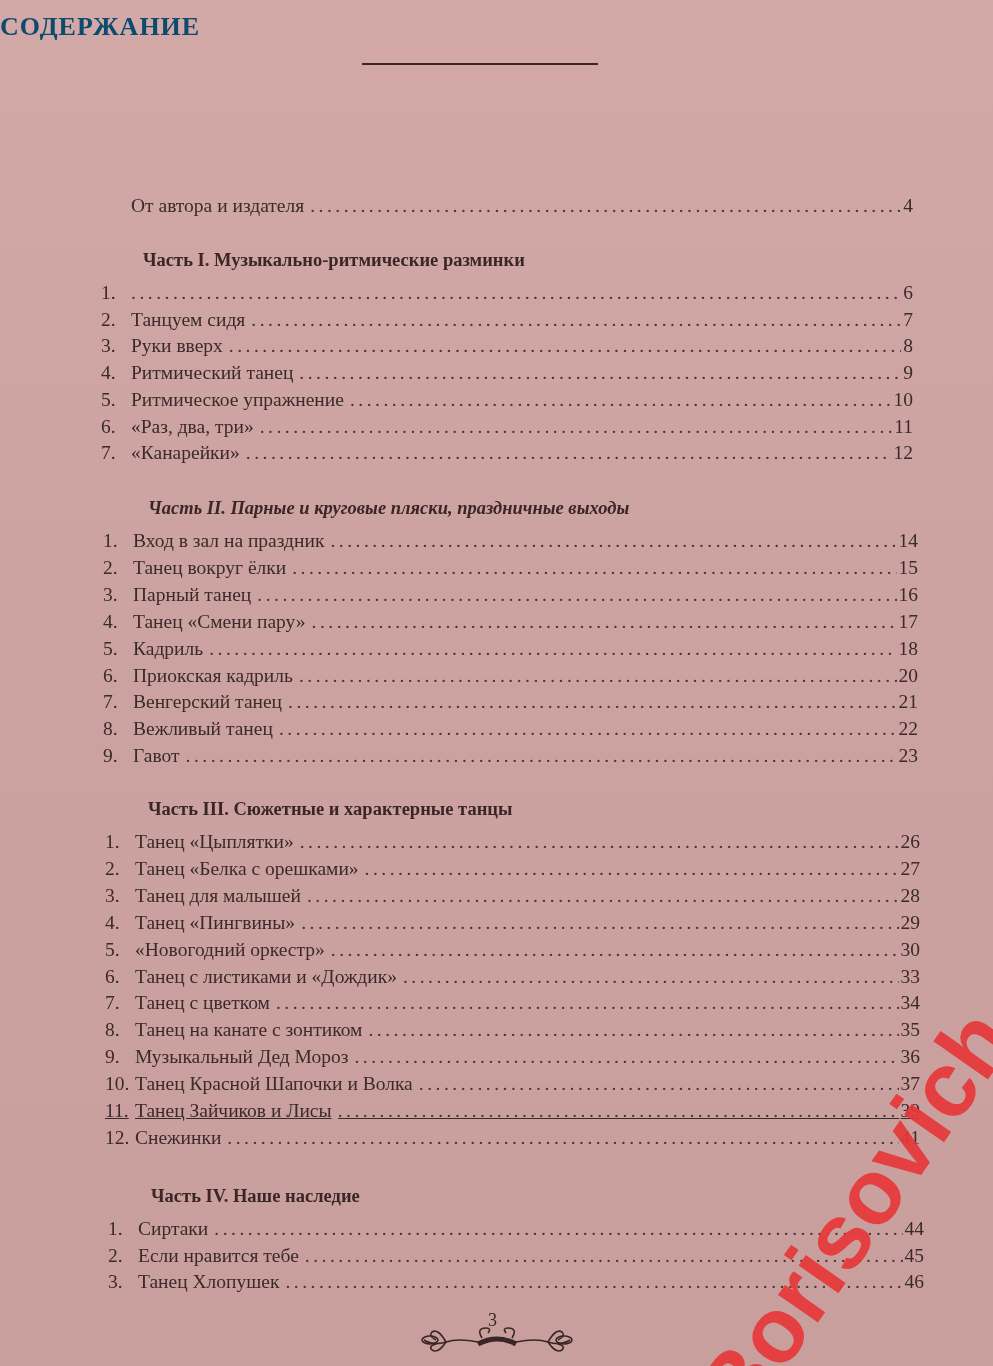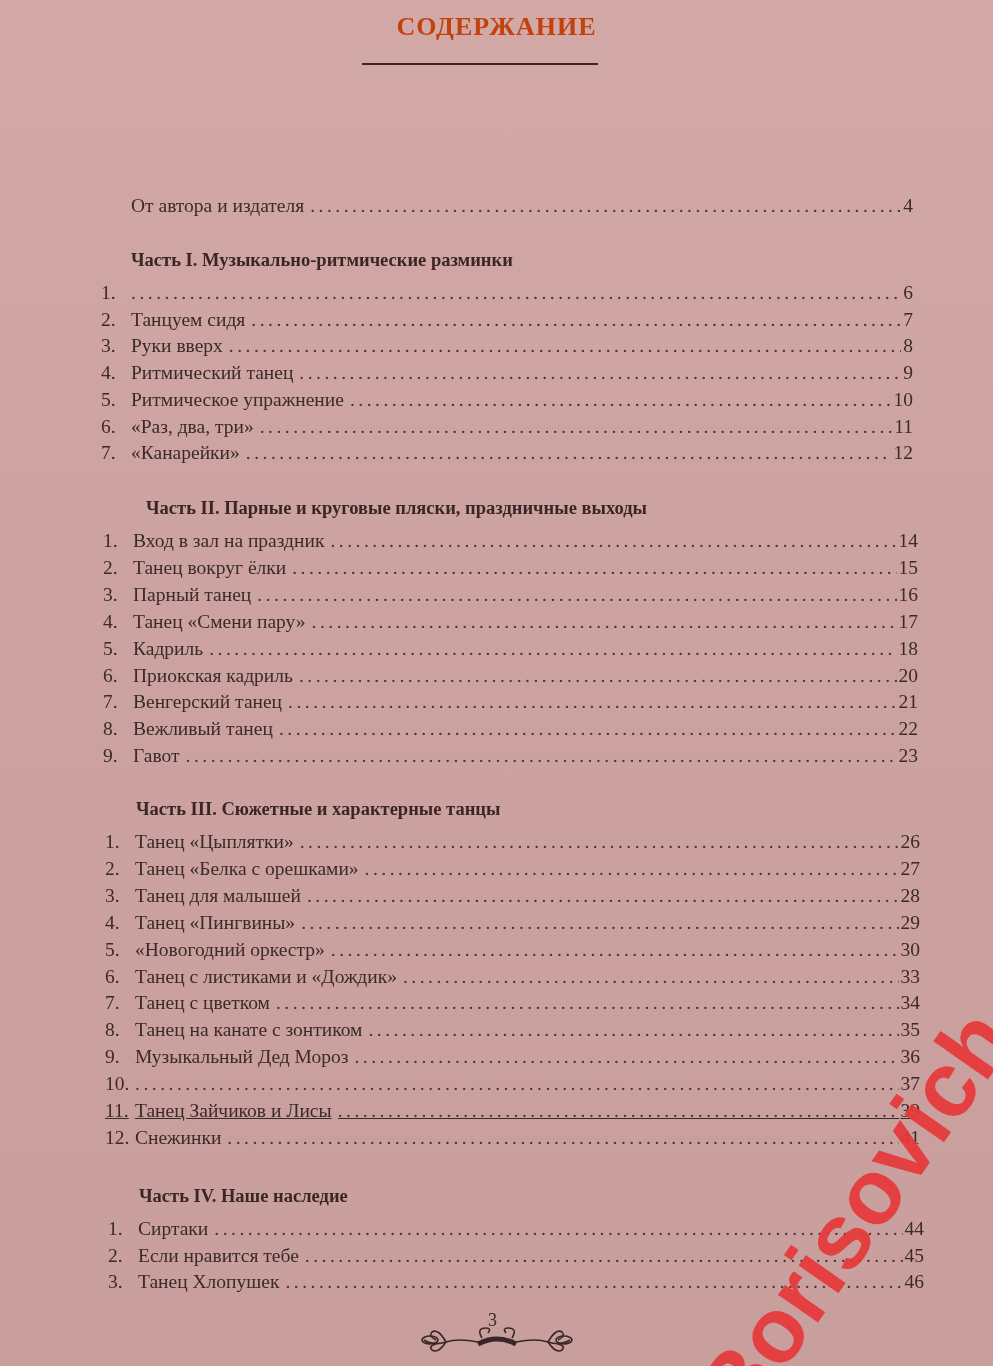--- a/index.html
+++ b/index.html
@@ -4,36 +4,36 @@
 <style>
   html, body { margin: 0; padding: 0; }
   body {
     width: 993px; height: 1366px; overflow: hidden; position: relative;
     background: linear-gradient(180deg, #d2a9a6 0%, #cda3a1 40%, #c99f9d 100%);
     font-family: "Liberation Serif", "DejaVu Serif", serif;
     color: #3a2a2a;
   }
   .title {
     position: absolute; left: 0; width: 993px; top: 12px;
-    text-align: center; font-weight: bold; font-size: 26px; letter-spacing: 1px; color: #c2410c;
+    text-align: left; font-weight: bold; font-size: 26px; letter-spacing: 1px; color: #0c4a6e;
   }
   .title-rule {
     position: absolute; left: 362px; width: 236px; top: 63px; height: 2px; background: #3b2626;
   }
   .row {
     position: absolute; display: flex; align-items: baseline; font-size: 19.5px; height: 26px;
   }
   .num { width: 30px; text-align: left; flex: none; }
   .label { flex: none; white-space: nowrap; padding-right: 6px; }
   .dots {
     flex: 1; overflow: hidden; white-space: nowrap; letter-spacing: 3.5px; color: #4a3535;
   }
   .page { flex: none; padding-left: 2px; }
   .section {
-    position: absolute; font-weight: bold; font-size: 18.5px; color: #3b2626; white-space: nowrap;
+    position: absolute; font-weight: bold; font-size: 18.5px; color: #3b2626; white-space: nowrap; margin-left: 12px;
   }
   .footer-num {
     position: absolute; left: 488px; top: 1310px; font-size: 18px; color: #3a2626;
   }
   .ornament { position: absolute; left: 418px; top: 1320px; }
   .footer-caption {
     position: absolute; left: 437px; top: 1354px; font-family: "Liberation Sans", sans-serif;
     font-size: 7.5px; color: #3a2626; letter-spacing: 0.2px; margin-top: 25px;
   }
   .watermark {
@@ -90,21 +90,21 @@
       <span class="label">«Раз, два, три»</span>
       <span class="dots">........................................................................................................................................................................................................</span>
       <span class="page">11</span>
     </div>
     <div class="row" style="top: 442px; left: 101px; width: 812px;">
       <span class="num">7.</span>
       <span class="label">«Канарейки»</span>
       <span class="dots">........................................................................................................................................................................................................</span>
       <span class="page">12</span>
     </div>
-    <div class="section" style="top: 498px; left: 146px;">Часть II. Парные и круговые пляски, праздничные выходы</div>
+    <div class="section" style="top: 498px; left: 136px; font-style: italic;">Часть II. Парные и круговые пляски, праздничные выходы</div>
     <div class="row" style="top: 530px; left: 103px; width: 815px;">
       <span class="num">1.</span>
       <span class="label">Вход в зал на праздник</span>
       <span class="dots">........................................................................................................................................................................................................</span>
       <span class="page">14</span>
     </div>
     <div class="row" style="top: 557px; left: 103px; width: 815px;">
       <span class="num">2.</span>
       <span class="label">Танец вокруг ёлки</span>
       <span class="dots">........................................................................................................................................................................................................</span>
@@ -202,20 +202,21 @@
       <span class="page">35</span>
     </div>
     <div class="row" style="top: 1046px; left: 105px; width: 815px;">
       <span class="num">9.</span>
       <span class="label">Музыкальный Дед Мороз</span>
       <span class="dots">........................................................................................................................................................................................................</span>
       <span class="page">36</span>
     </div>
     <div class="row" style="top: 1073px; left: 105px; width: 815px;">
       <span class="num">10.</span>
+      <span class="label">Танец Красной Шапочки и Волка</span>
       <span class="dots">........................................................................................................................................................................................................</span>
       <span class="page">37</span>
     </div>
     <div class="row" style="top: 1100px; left: 105px; width: 815px; text-decoration: underline;">
       <span class="num">11.</span>
       <span class="label">Танец Зайчиков и Лисы</span>
       <span class="dots">........................................................................................................................................................................................................</span>
       <span class="page">39</span>
     </div>
     <div class="row" style="top: 1127px; left: 105px; width: 815px;">

